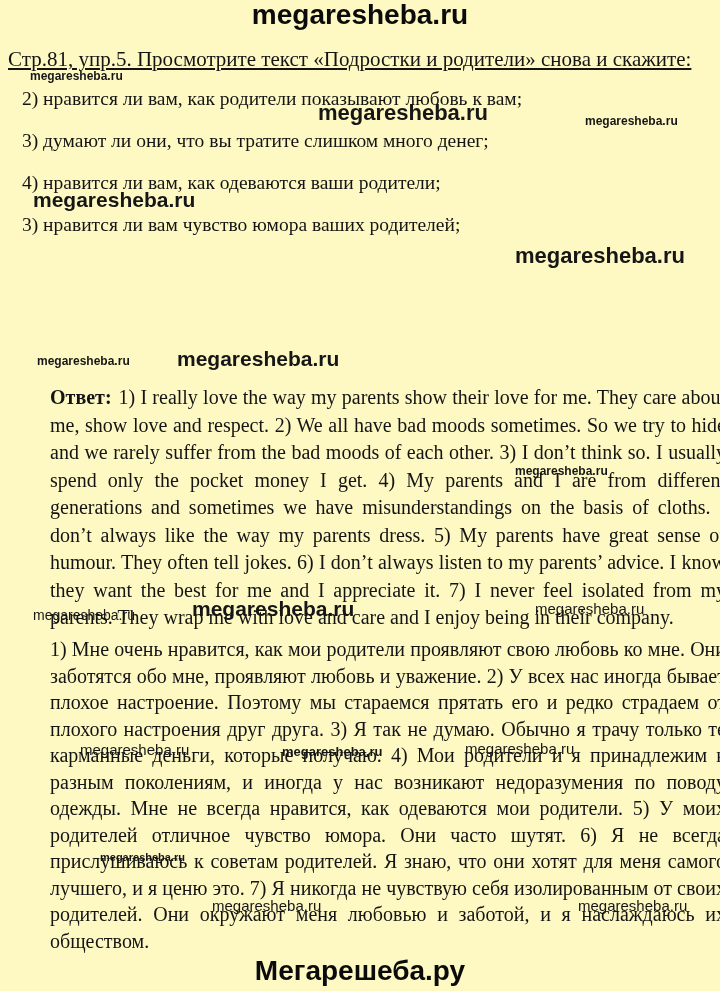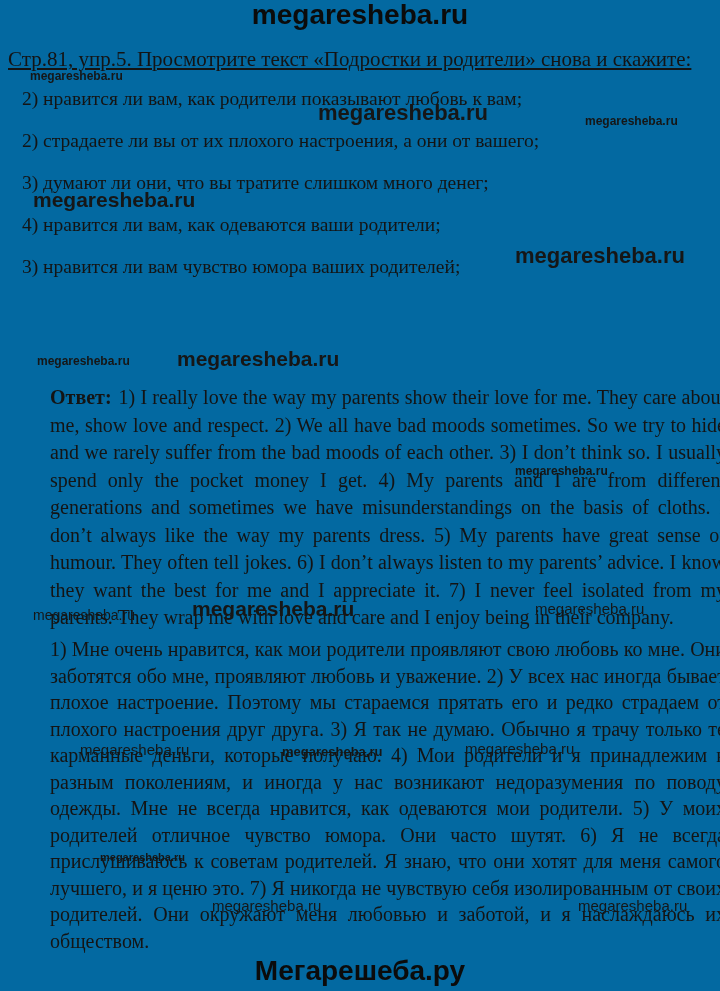--- a/index.html
+++ b/index.html
@@ -1,19 +1,19 @@
 <!DOCTYPE html>
 <html><head>
 <meta charset="utf-8">
 <style>
   html,body{margin:0;padding:0;background:#fff;}
   .page{
     position:relative;
     width:720px;height:991px;
-    background:#0369a1;
+    background:#fef9c3;
     color:#111;
     font-family:"Liberation Serif", serif;
     overflow:hidden;
   }
   .top-title{
     position:absolute;top:0;left:0;width:720px;
     text-align:center;
     font-family:"Liberation Sans", sans-serif;
     font-weight:700;font-size:28px;line-height:30px;
     color:#0b0b0b;
@@ -67,21 +67,20 @@
 <body>
 
 <div class="page">
 
   <div class="top-title">megaresheba.ru</div>
 
   <div class="heading">Стр.81, упр.5. Просмотрите текст «Подростки и родители» снова и скажите:</div>
 
   <div class="questions">
     <div class="q">2) нравится ли вам, как родители показывают любовь к вам;</div>
-    <div class="q">2) страдаете ли вы от их плохого настроения, а они от вашего;</div>
     <div class="q">3) думают ли они, что вы тратите слишком много денег;</div>
     <div class="q">4) нравится ли вам, как одеваются ваши родители;</div>
     <div class="q">3) нравится ли вам чувство юмора ваших родителей;</div>
   </div>
 
   <p class="answer answer-en"><span class="answer-label">Ответ:</span><span>1) I really love the way my parents show their love for me. They care about me, show love and respect. 2) We all have bad moods sometimes. So we try to hide and we rarely suffer from the bad moods of each other. 3) I don’t think so. I usually spend only the pocket money I get. 4) My parents and I are from different generations and sometimes we have misunderstandings on the basis of cloths. I don’t always like the way my parents dress. 5) My parents have great sense of humour. They often tell jokes. 6) I don’t always listen to my parents’ advice. I know they want the best for me and I appreciate it. 7) I never feel isolated from my parents. They wrap me with love and care and I enjoy being in their company.</span></p>
 
   <p class="answer answer-ru">1) Мне очень нравится, как мои родители проявляют свою любовь ко мне. Они заботятся обо мне, проявляют любовь и уважение. 2) У всех нас иногда бывает плохое настроение. Поэтому мы стараемся прятать его и редко страдаем от плохого настроения друг друга. 3) Я так не думаю. Обычно я трачу только те карманные деньги, которые получаю. 4) Мои родители и я принадлежим к разным поколениям, и иногда у нас возникают недоразумения по поводу одежды. Мне не всегда нравится, как одеваются мои родители. 5) У моих родителей отличное чувство юмора. Они часто шутят. 6) Я не всегда прислушиваюсь к советам родителей. Я знаю, что они хотят для меня самого лучшего, и я ценю это. 7) Я никогда не чувствую себя изолированным от своих родителей. Они окружают меня любовью и заботой, и я наслаждаюсь их обществом.</p>
 
   <div class="bottom-title">Мегарешеба.ру</div>

